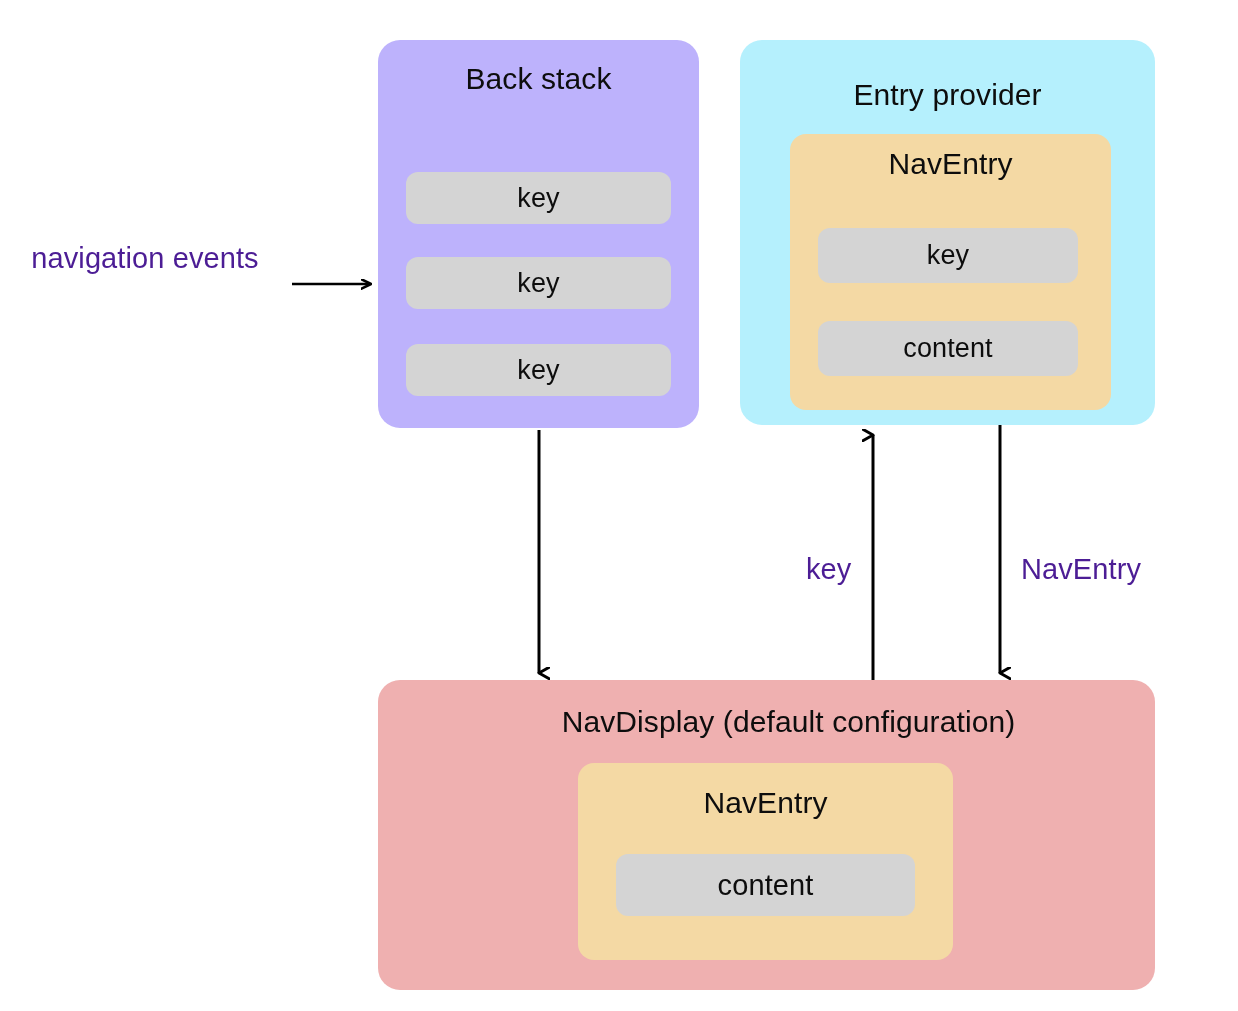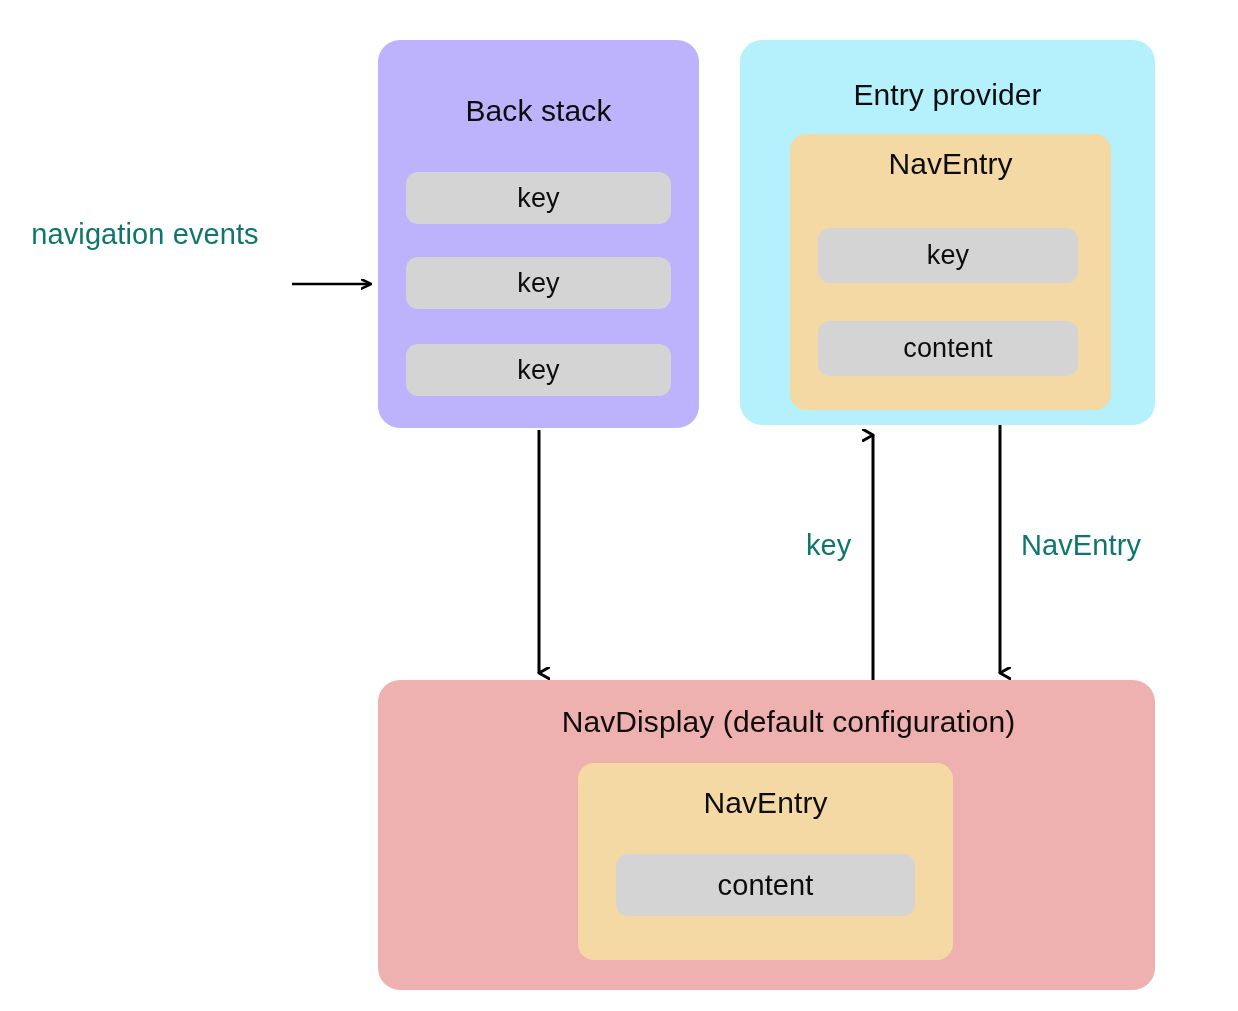--- a/index.html
+++ b/index.html
@@ -72,25 +72,26 @@
   
   #ep-key     { left: 818px; top: 228px; width: 260px; height: 55px; }
   #ep-content { left: 818px; top: 321px; width: 260px; height: 55px; }
 
   
   #nd-content { left: 616px; top: 854px; width: 299px; height: 62px; }
 
   
   .free-label {
     position: absolute;
-    color: #0f766e;
+    color: #4c1d95;
     font-size: 29px;
     line-height: 42px;
     letter-spacing: 0.1px;
     white-space: nowrap;
+    margin-top: 24px;
   }
   #navigation-events-label {
     left: 10px;
     top: 213px;
     width: 270px;
     text-align: center;
   }
   #arrow-label-key      { left: 806px; top: 524px; font-size: 29px; }
   #arrow-label-naventry { left: 1021px; top: 524px; font-size: 29px; }
 
@@ -136,21 +137,21 @@
     <g>
       <line x1="1000" y1="425" x2="1000" y2="673" stroke="#000" stroke-width="3" marker-end="url(#head-down)"></line>
     </g>
   </svg>
 
   <div id="navigation-events-label" class="free-label">
     <div>navigation events</div>
   </div>
 
   <div id="back-stack-box" class="box">
-    <div class="box-title" style="top:22px;margin-top:32px;">Back stack</div>
+    <div class="box-title" style="top:22px;">Back stack</div>
   </div>
   <div id="bs-key-0" class="pill">key</div>
   <div id="bs-key-1" class="pill">key</div>
   <div id="bs-key-2" class="pill">key</div>
 
   <div id="entry-provider-box" class="box">
     <div class="box-title" style="top:38px;">Entry provider</div>
   </div>
   <div id="entry-provider-naventry" class="nav-entry-card">
     <div class="box-title" style="top:13px;">NavEntry</div>

